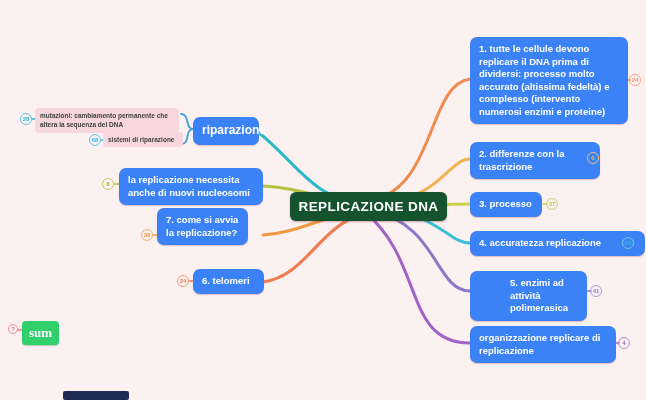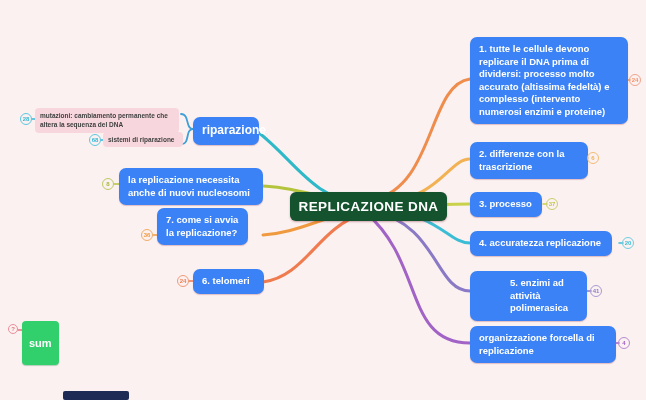--- a/index.html
+++ b/index.html
@@ -12,30 +12,30 @@
             box-shadow:0 1px 1px rgba(140,30,50,.25); }
   .center-node { background:#14532d; font-weight:700; font-size:13.5px; letter-spacing:.4px;
             display:flex; align-items:center; justify-content:center; border-radius:6px;
             box-shadow:0 1px 2px rgba(120,20,40,.35); }
   .child { background:#f7d7dd; color:#3f3f3f; font-size:6.5px; font-weight:600;
             border-radius:4px; padding:3px 5px; line-height:1.45; }
   .badge { position:absolute; width:12px; height:12px; border-radius:50%;
             border:1px solid; font-size:6px; font-weight:700; background:transparent;
             display:flex; align-items:center; justify-content:center; }
   .sum-btn { position:absolute; left:22px; top:321px; background:#32d06d; color:#fff;
-            font-size:11px; font-weight:700; border-radius:4px; padding:16px 7px;
-            box-shadow:0 1px 1px rgba(20,120,60,.3); }
+            font-size:13px; font-weight:700; border-radius:4px; padding:4px 7px;
+            box-shadow:0 1px 1px rgba(20,120,60,.3);font-family:Liberation Serif, serif; }
   .bottom-bar { position:absolute; left:63px; top:391px; width:66px; height:9px;
             background:#1e2c55; border-radius:2px; }
   
   #center { left:290px; top:192px; width:157px; height:29px; }
   #n1 { left:470px; top:37px;  width:158px; }
-  #n2 { left:470px; top:142px; width:118px; }
+  #n2 { left:470px; top:142px; width:130px; }
   #n3 { left:470px; top:192px; width:72px; }
-  #n4 { left:470px; top:231px; width:142px; }
+  #n4 { left:470px; top:231px; width:175px; }
   #n5 { left:470px; top:271px; width:117px;padding-left:40px; }
   #n6 { left:470px; top:326px; width:146px; }
   #riparazione { left:193px; top:117px; width:66px; font-size:12px; }
   #mutazioni   { left:35px;  top:108px; width:144px; }
   #sistemi     { left:103px; top:132px; width:80px; }
   #nucleosomi  { left:119px; top:168px; width:144px; }
   #avvia       { left:157px; top:208px; width:91px; }
   #telomeri    { left:193px; top:269px; width:71px; }
   
   #b1   { left:629px; top:74px;  color:#f0936b; border-color:#f0a38c; }
@@ -85,21 +85,21 @@
     <path d="M 18 330 H 22" stroke="#e8737f" stroke-width="1.5"></path>
   </svg>
 
   <div id="center" class="node center-node">REPLICAZIONE DNA</div>
 
   <div id="n1" class="node branch">1. tutte le cellule devono replicare il DNA prima di dividersi: processo molto accurato (altissima fedeltà) e complesso (intervento numerosi enzimi e proteine)</div>
   <div id="n2" class="node branch">2. differenze con la trascrizione</div>
   <div id="n3" class="node branch">3. processo</div>
   <div id="n4" class="node branch">4. accuratezza replicazione</div>
   <div id="n5" class="node branch">5. enzimi ad attività polimerasica</div>
-  <div id="n6" class="node branch">organizzazione forcella di replicazione</div>
+  <div id="n6" class="node branch">organizzazione replicare di replicazione</div>
 
   <div id="riparazione" class="node branch">riparazione</div>
   <div id="mutazioni" class="node child">mutazioni: cambiamento permanente che altera la sequenza del DNA</div>
   <div id="sistemi" class="node child">sistemi di riparazione</div>
   <div id="nucleosomi" class="node branch">la replicazione necessita anche di nuovi nucleosomi</div>
   <div id="avvia" class="node branch">7. come si avvia la replicazione?</div>
   <div id="telomeri" class="node branch">6. telomeri</div>
 
   <div id="b1" class="badge">24</div>
   <div id="b2" class="badge">6</div>

